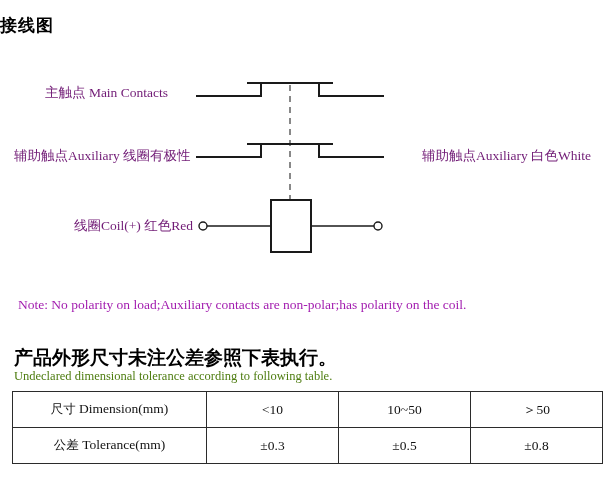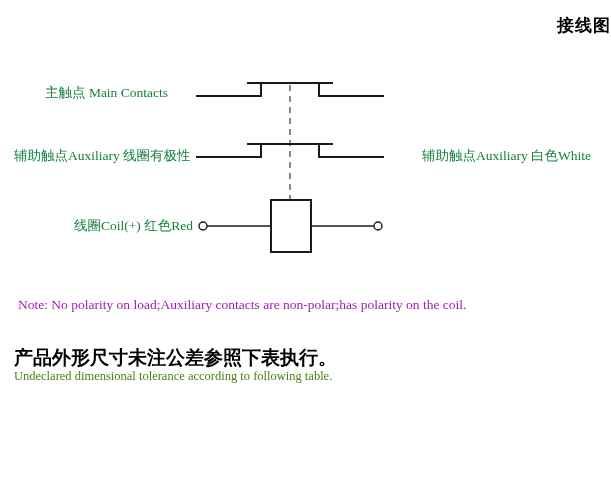--- a/index.html
+++ b/index.html
@@ -8,35 +8,35 @@
     background:#ffffff;
     font-family:"Liberation Serif", serif;
     color:#1a1a1a;
     position:relative;
     overflow:hidden;
   }
   .page{position:relative;width:611px;height:495px;}
 
   .title{
     position:absolute;top:14px;left:0;width:611px;
-    text-align:right;
+    text-align:left;
     font-family:"Liberation Sans", sans-serif;
     font-size:17px;font-weight:700;color:#000;
     letter-spacing:1px;
   }
 
   
   .diagram{position:absolute;left:0;top:55px;width:611px;height:210px;}
   .diagram svg{display:block;}
 
   .lbl{
     position:absolute;
     font-family:"Liberation Serif", serif;
     font-size:13.5px;
-    color:#15803d;
+    color:#701a75;
     white-space:nowrap;
     line-height:1;
   }
 
   #label-main-contacts{left:45px;top:86px;}
   #label-aux-left{left:14px;top:149px;}
   #label-aux-right{left:394px;top:149px;margin-left:28px;}
   #label-coil-pos{left:58px;top:219px;margin-left:16px;}
   #label-coil-neg{left:410px;top:219px;}
 
@@ -124,14 +124,34 @@
   <div class="lbl" id="label-main-contacts">主触点 Main Contacts</div>
   <div class="lbl" id="label-aux-left">辅助触点Auxiliary 线圈有极性</div>
   <div class="lbl" id="label-aux-right">辅助触点Auxiliary 白色White</div>
   <div class="lbl" id="label-coil-pos">线圈Coil(+) 红色Red</div>
 
   <div class="note-en">Note: No polarity on load;Auxiliary contacts are non-polar;has polarity on the coil.</div>
 
   <div class="tol-cjk">产品外形尺寸未注公差参照下表执行。</div>
   <div class="tol-en">Undeclared dimensional tolerance according to following table.</div>
 
+  <table class="tol-table">
+    <tbody>
+      <tr>
+        <td class="col-head">
+          <span class="cellcjk">尺寸</span><span> Dimension(mm)</span>
+        </td>
+        <td class="col-v">&lt;10</td>
+        <td class="col-v">10~50</td>
+        <td class="col-v">＞50</td>
+      </tr>
+      <tr>
+        <td class="col-head">
+          <span class="cellcjk">公差</span><span> Tolerance(mm)</span>
+        </td>
+        <td class="col-v">±0.3</td>
+        <td class="col-v">±0.5</td>
+        <td class="col-v">±0.8</td>
+      </tr>
+    </tbody>
+  </table>
 
 </div>
 
 </body></html>

